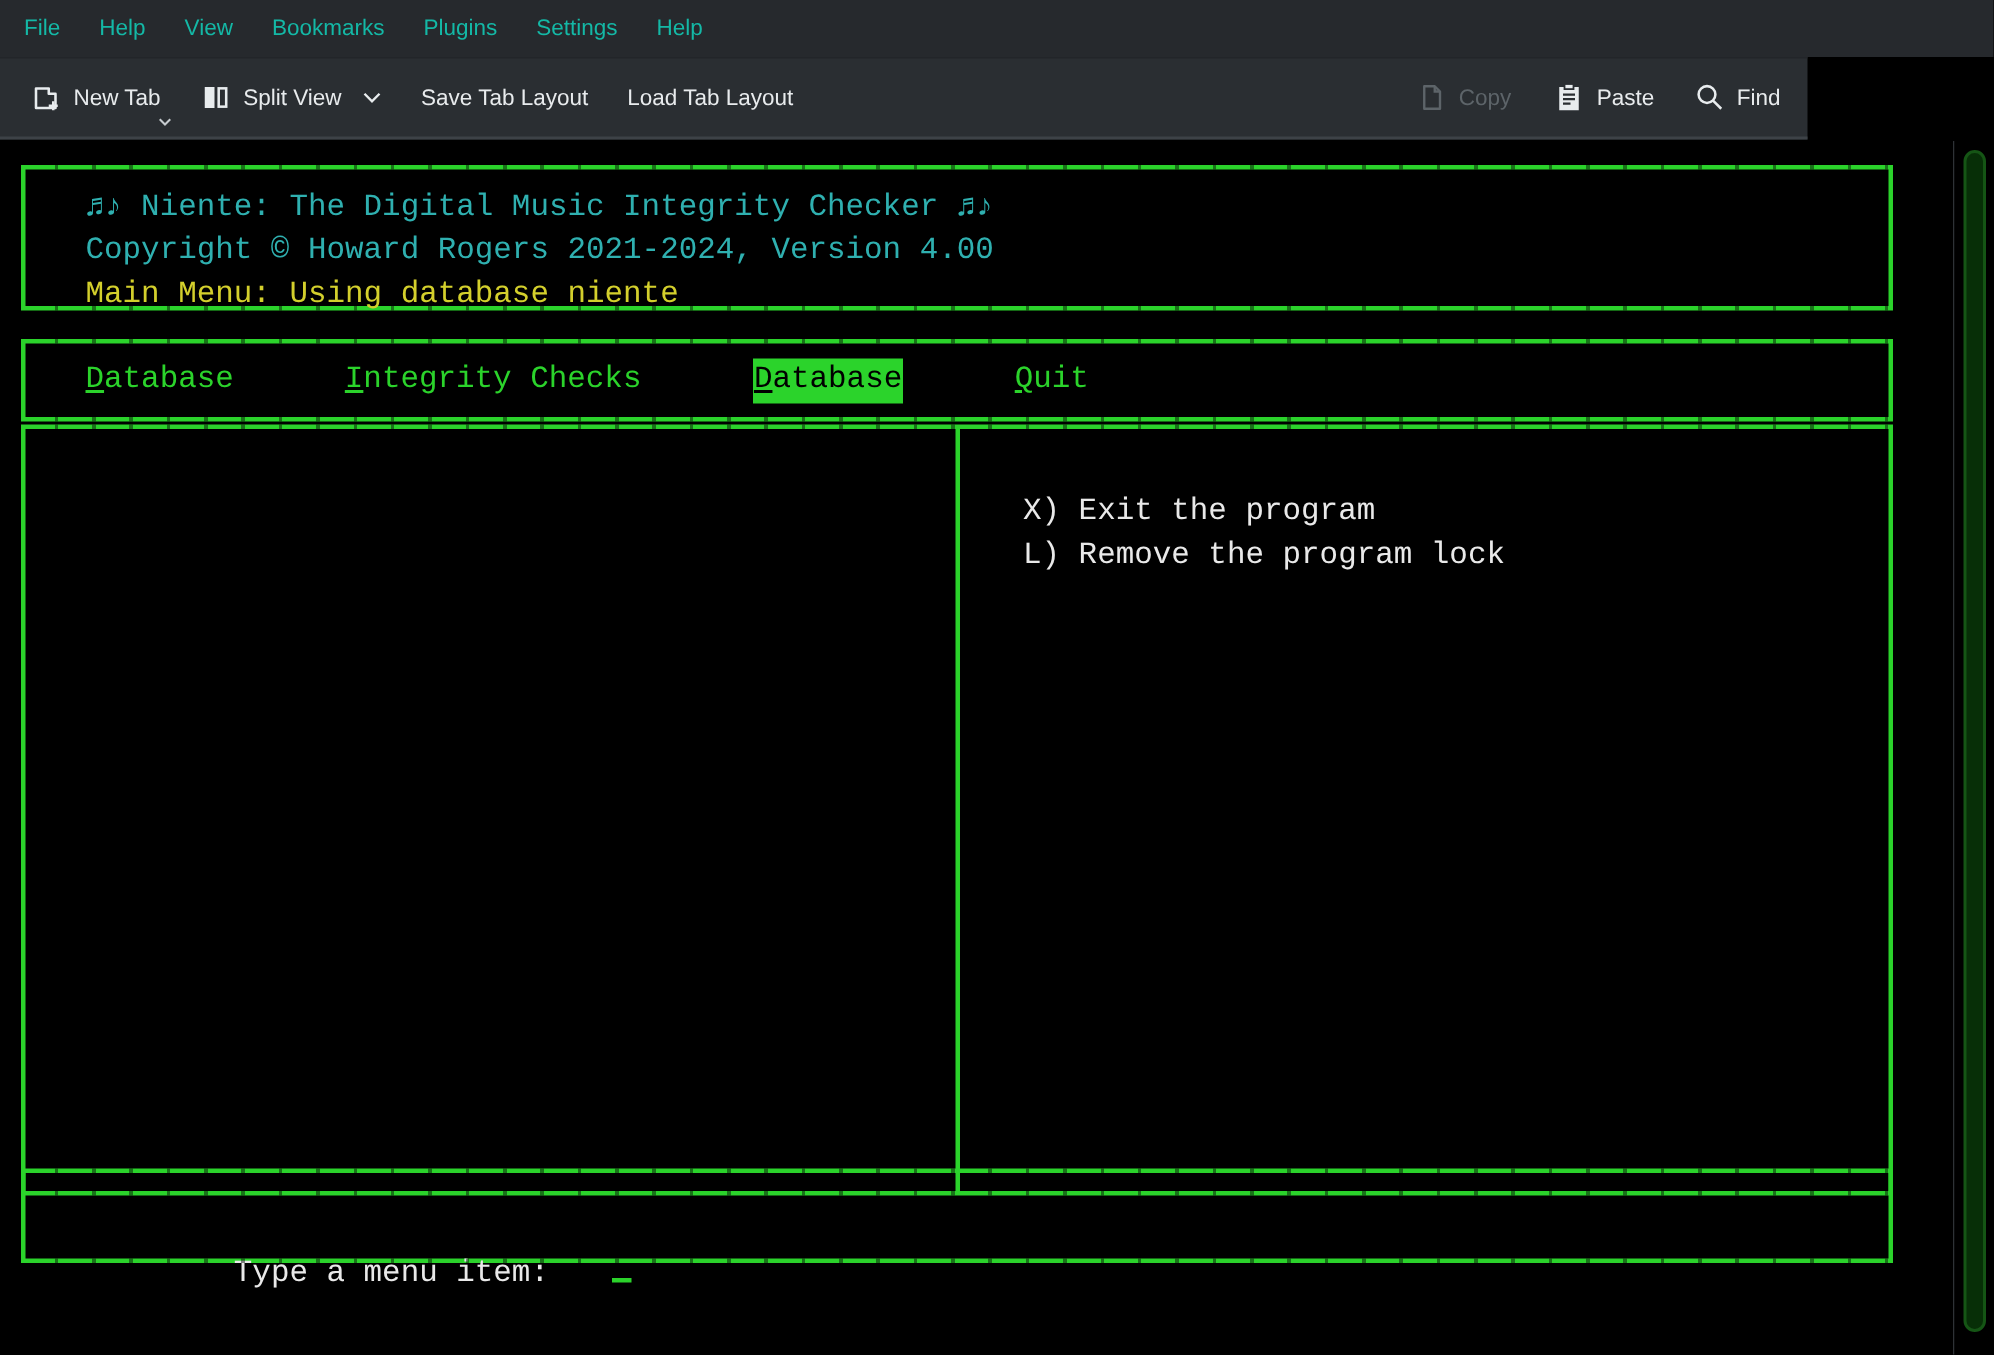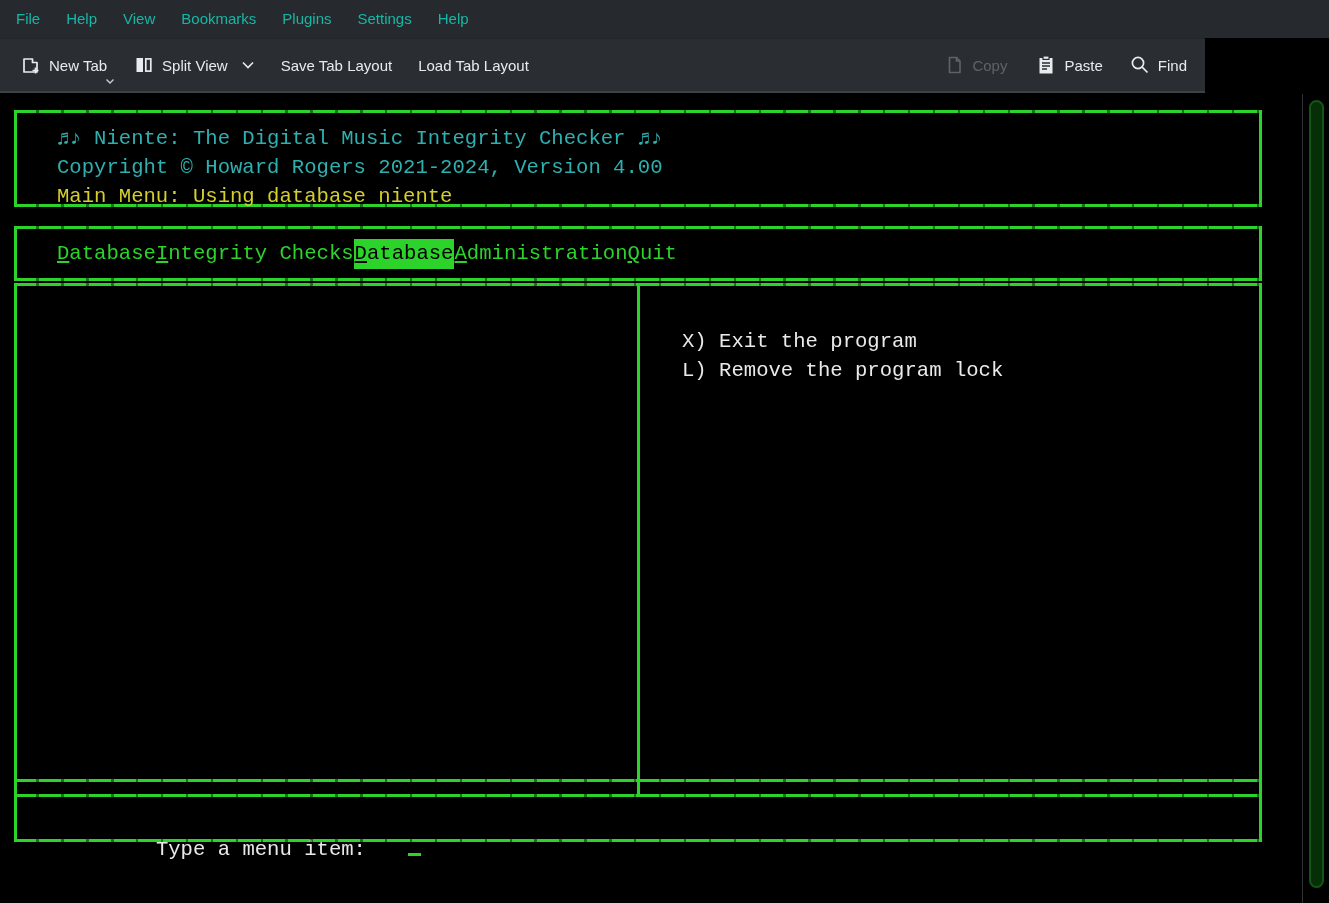--- a/index.html
+++ b/index.html
@@ -31,21 +31,21 @@
     background:repeating-linear-gradient(90deg,transparent 0 22.5px,rgba(0,0,0,.45) 22.5px 24.9px);}
   .tbox::before{top:-3px;}
   .tbox::after{bottom:-3px;}
 
   .header-box{top:16px;height:97px;padding:11px 0 0 40px;}
   .line{white-space:pre;}
   .cyan{color:var(--cyan,#2fb0b0);}
   .yellow{color:var(--yellow,#d3cf2c);}
 
   .menu-box{top:132px;height:55px;}
-  .menu-line{display:flex;padding:10px 0 0 40px;}
+  .menu-line{display:flex;gap:74px;padding:10px 0 0 40px;}
   .menu-item{display:inline-block;color:var(--green,#2bd32b);line-height:30px;white-space:pre;}
   .menu-item::first-letter{text-decoration:underline;}
   .menu-item.active{background:var(--green,#2bd32b);color:#000;padding:0 1px;}
 
   .panel-box{top:189px;height:514px;}
   .vdivider{position:absolute;left:620px;top:0;width:3px;height:508px;background:var(--green,#2bd32b);}
   .panel-left{position:absolute;left:40px;top:41px;}
   .panel-right{position:absolute;left:665px;top:41px;}
   .opt{white-space:pre;color:var(--white,#e9e9e9);}
 
@@ -135,21 +135,20 @@
       <div class="line cyan">♬♪ Niente: The Digital Music Integrity Checker ♬♪</div>
       <div class="line cyan">Copyright © Howard Rogers 2021-2024, Version 4.00</div>
       <div class="line yellow">Main Menu: Using database niente</div>
     </div>
 
     <div class="tbox menu-box">
       <div class="menu-line">
         <span class="menu-item">Database</span>
         <span class="menu-item">Integrity Checks</span>
         <span class="menu-item active">Database</span>
-        <span class="menu-item">Administration</span>
         <span class="menu-item">Quit</span>
       </div>
     </div>
 
     <div class="tbox panel-box">
       <div class="vdivider"></div>
       <div class="panel-right">
         <div class="opt">X) Exit the program</div>
         <div class="opt">L) Remove the program lock</div>
       </div>

